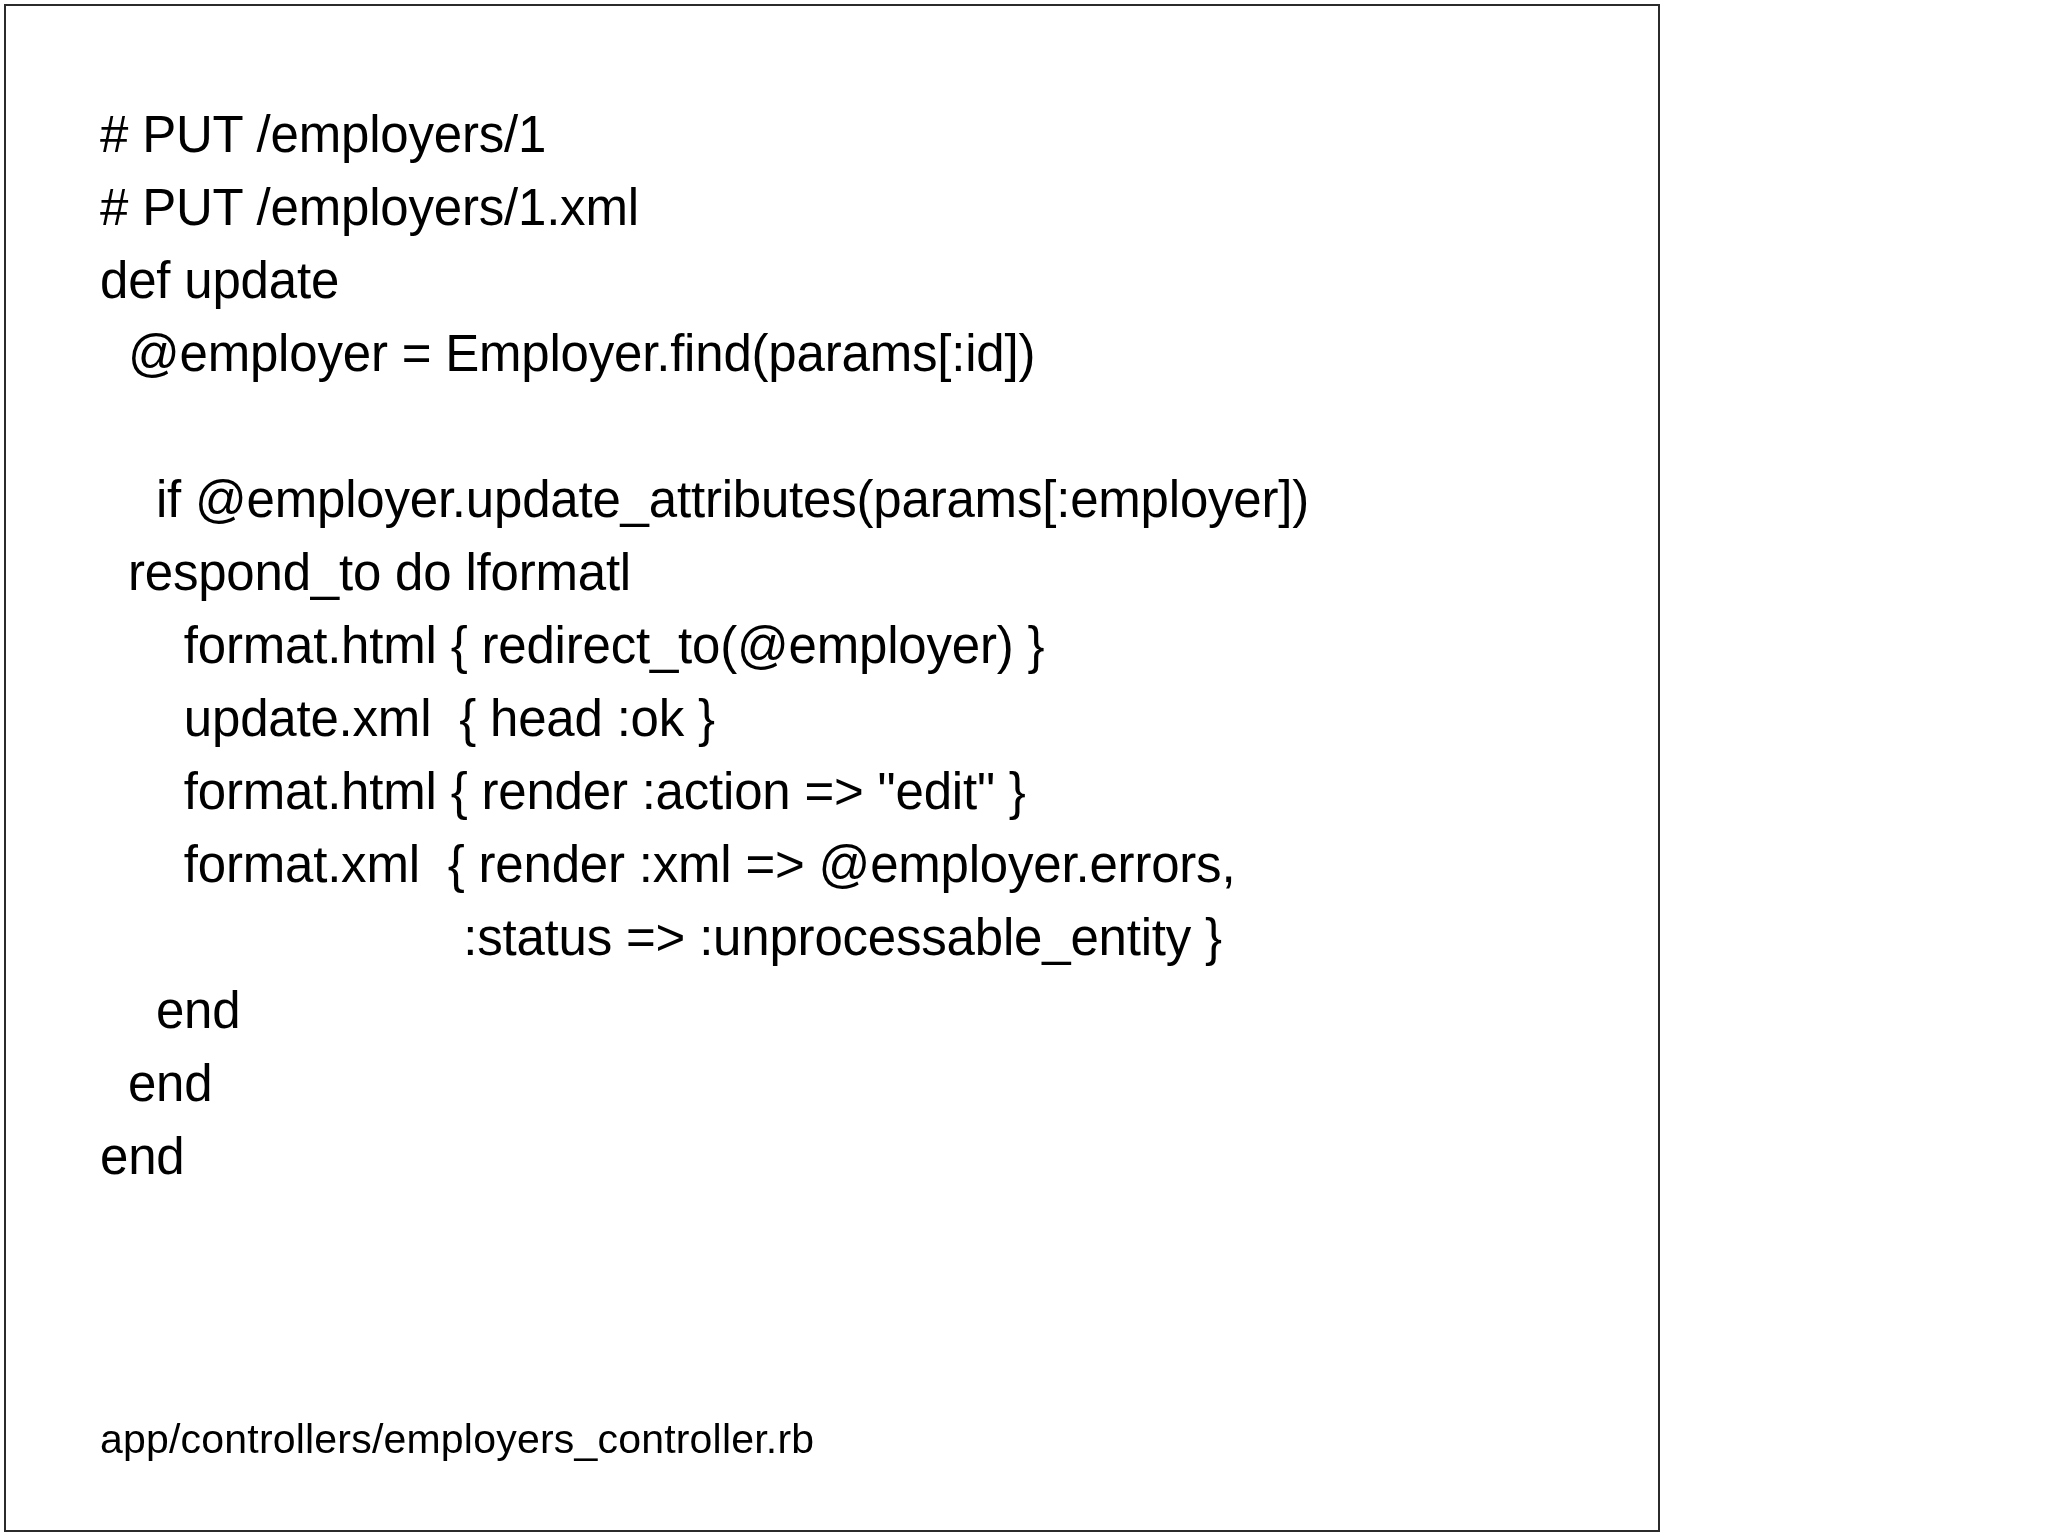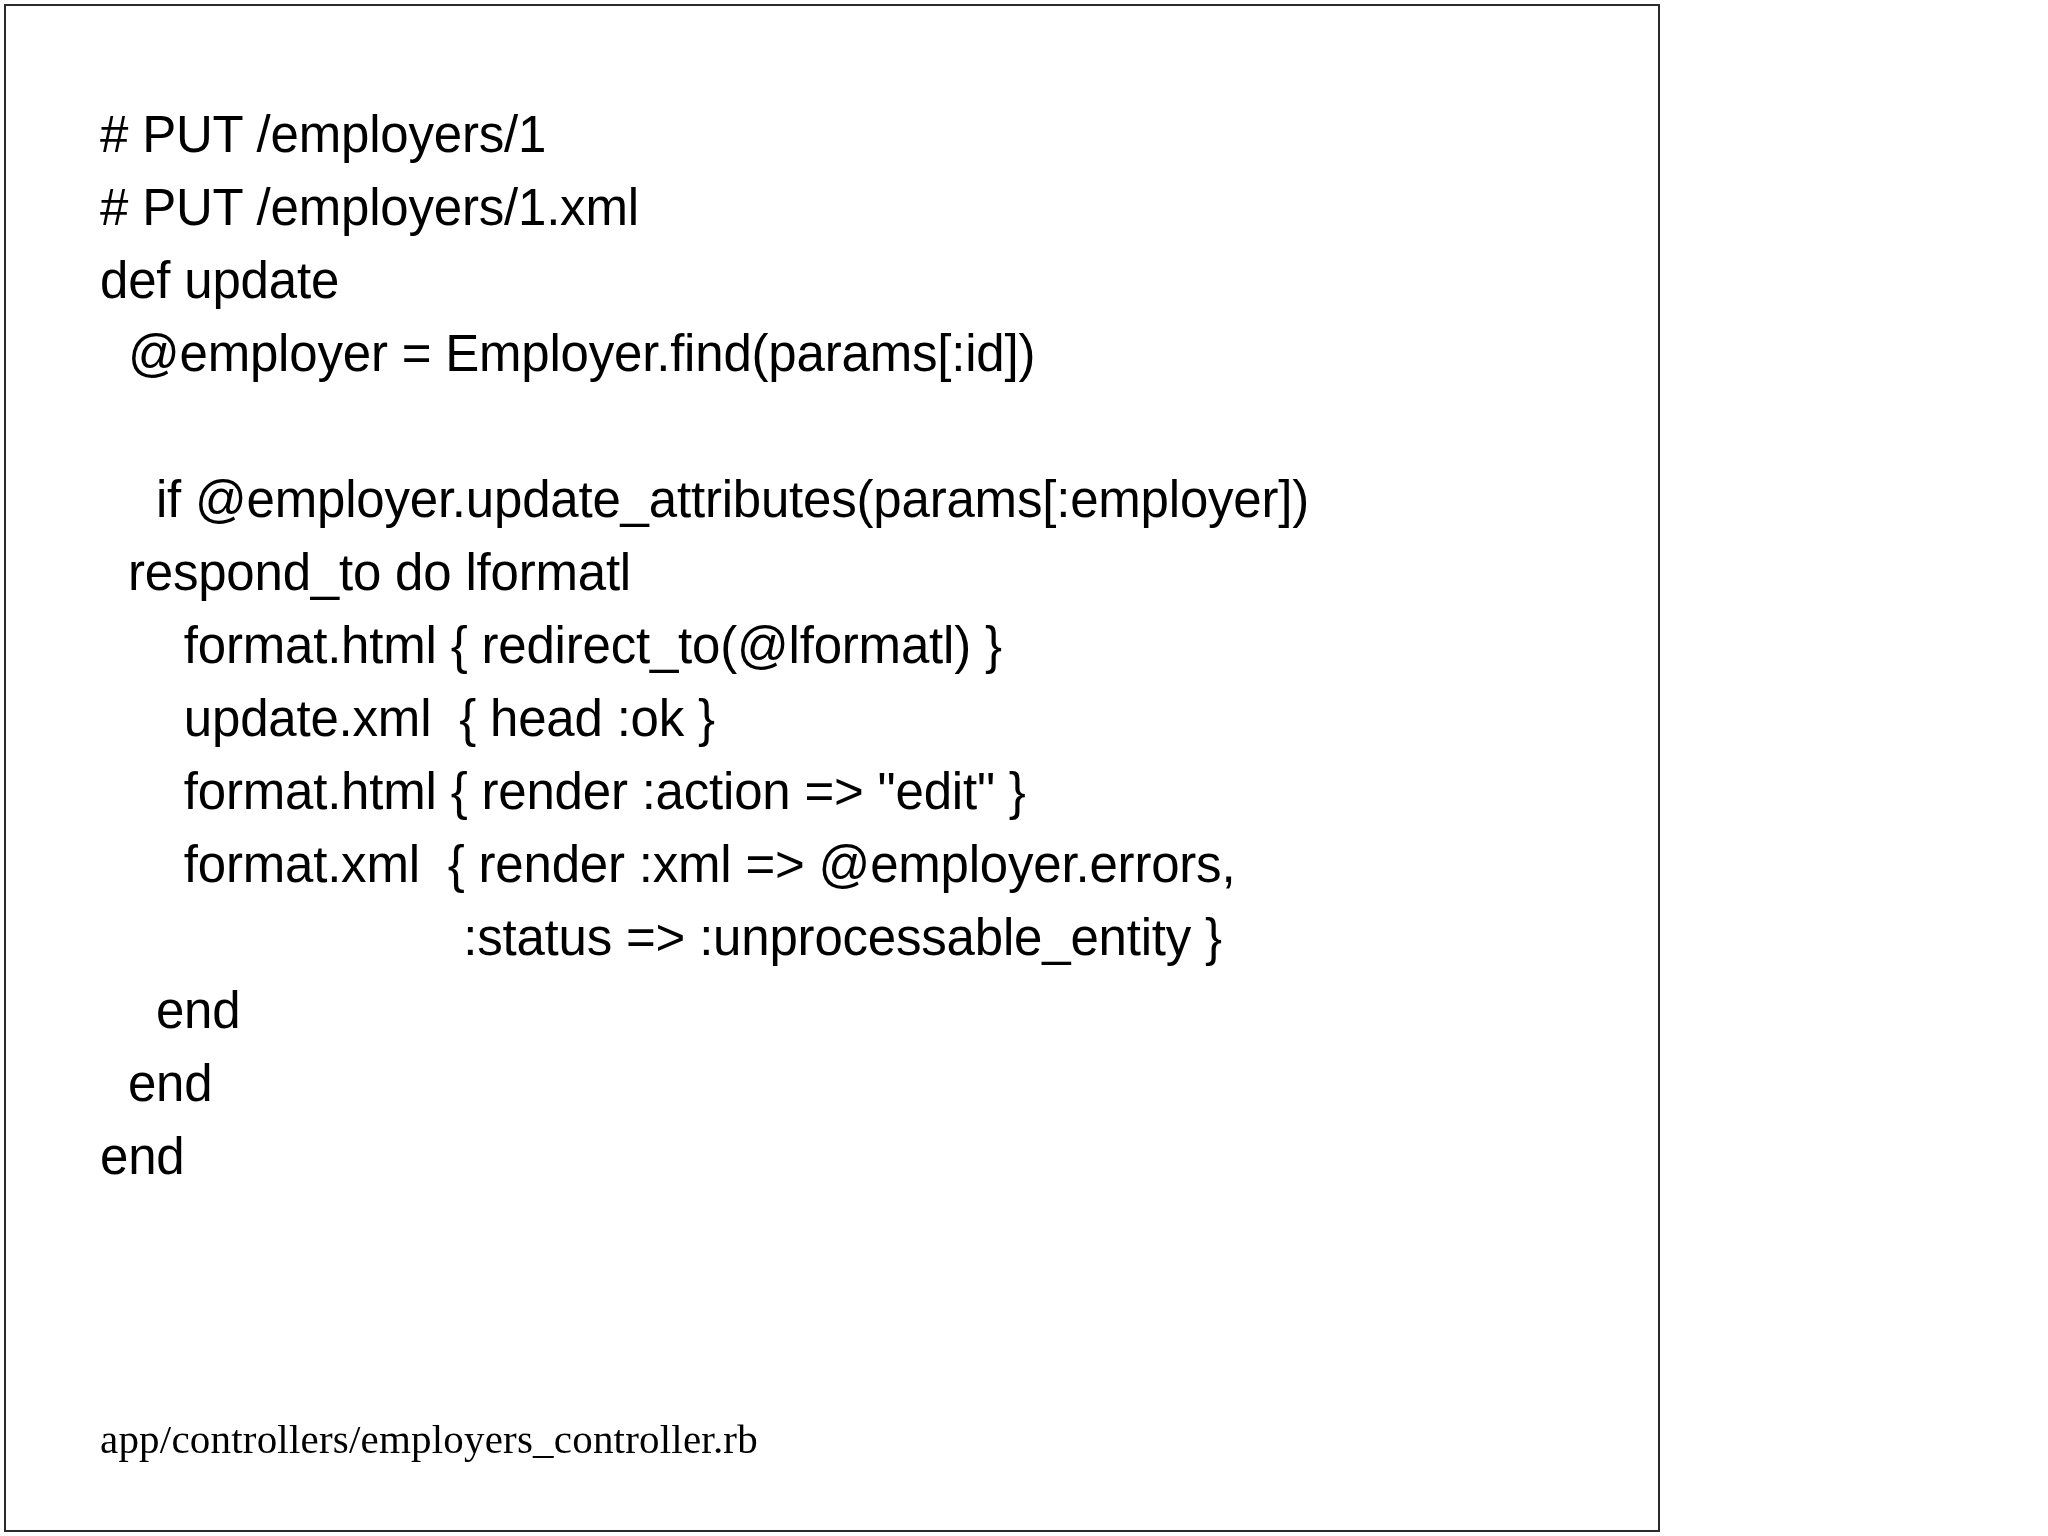--- a/index.html
+++ b/index.html
@@ -55,21 +55,21 @@
   }
 
   .code-line.blank {
     height: 73px;
   }
 
   .footer {
     position: absolute;
     left: 100px;
     top: 1414px;
-    font-family: Liberation Serif, serif;
+    font-family: Liberation Sans, sans-serif;
     font-size: 41px;
     line-height: 50px;
     letter-spacing: 0.2px;
     white-space: pre;
     color: #000000;
   }
 </style>
 </head>
 <body>
 
@@ -78,21 +78,21 @@
   <div class="slide-frame"></div>
 
   <div class="code-block">
     <div class="code-line"># PUT /employers/1</div>
     <div class="code-line"># PUT /employers/1.xml</div>
     <div class="code-line">def update</div>
     <div class="code-line">  @employer = Employer.find(params[:id])</div>
     <div class="code-line blank"></div>
     <div class="code-line">    if @employer.update_attributes(params[:employer])</div>
     <div class="code-line">  respond_to do lformatl</div>
-    <div class="code-line">      format.html { redirect_to(@lformatl) }</div>
+    <div class="code-line">      format.html { redirect_to(@employer) }</div>
     <div class="code-line">      update.xml  { head :ok }</div>
     <div class="code-line">      format.html { render :action =&gt; "edit" }</div>
     <div class="code-line">      format.xml  { render :xml =&gt; @employer.errors,</div>
     <div class="code-line">                          :status =&gt; :unprocessable_entity }</div>
     <div class="code-line">    end</div>
     <div class="code-line">  end</div>
     <div class="code-line">end</div>
   </div>
 
   <div class="footer">app/controllers/employers_controller.rb</div>

